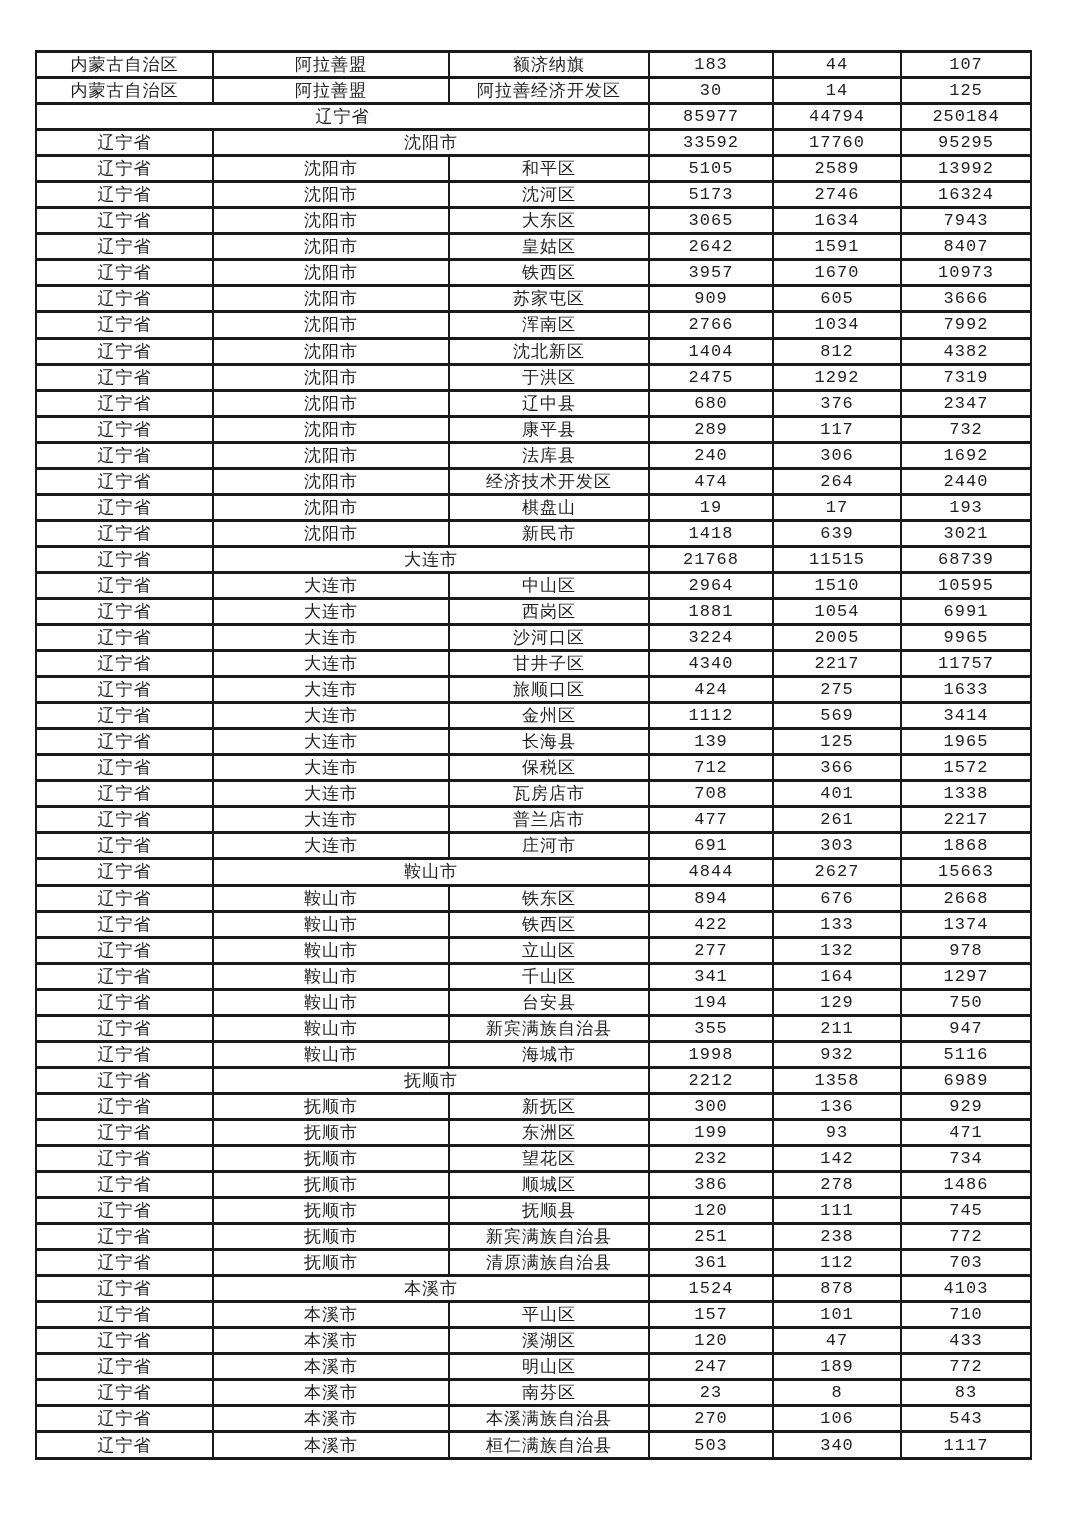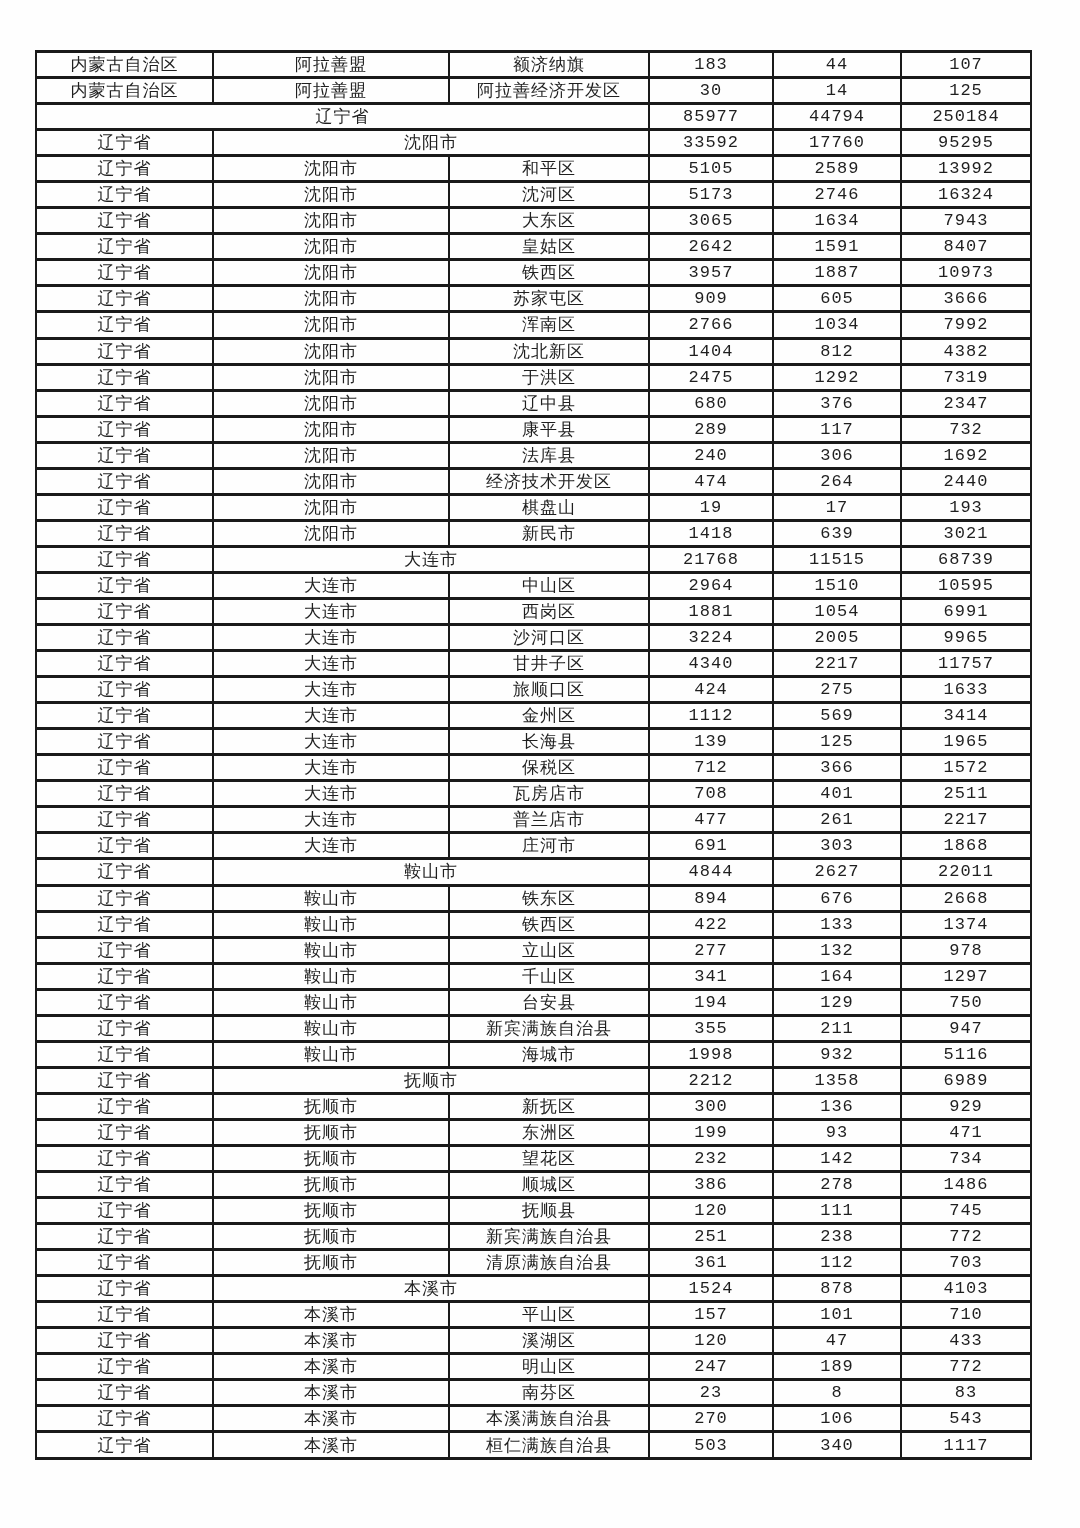--- a/index.html
+++ b/index.html
@@ -112,21 +112,21 @@
           <td>皇姑区</td>
           <td>2642</td>
           <td>1591</td>
           <td>8407</td>
         </tr>
         <tr>
           <td>辽宁省</td>
           <td>沈阳市</td>
           <td>铁西区</td>
           <td>3957</td>
-          <td>1887</td>
+          <td>1670</td>
           <td>10973</td>
         </tr>
         <tr>
           <td>辽宁省</td>
           <td>沈阳市</td>
           <td>苏家屯区</td>
           <td>909</td>
           <td>605</td>
           <td>3666</td>
         </tr>
@@ -272,21 +272,21 @@
           <td>712</td>
           <td>366</td>
           <td>1572</td>
         </tr>
         <tr>
           <td>辽宁省</td>
           <td>大连市</td>
           <td>瓦房店市</td>
           <td>708</td>
           <td>401</td>
-          <td>2511</td>
+          <td>1338</td>
         </tr>
         <tr>
           <td>辽宁省</td>
           <td>大连市</td>
           <td>普兰店市</td>
           <td>477</td>
           <td>261</td>
           <td>2217</td>
         </tr>
         <tr>
@@ -295,21 +295,21 @@
           <td>庄河市</td>
           <td>691</td>
           <td>303</td>
           <td>1868</td>
         </tr>
         <tr>
           <td>辽宁省</td>
           <td colspan="2">鞍山市</td>
           <td>4844</td>
           <td>2627</td>
-          <td>22011</td>
+          <td>15663</td>
         </tr>
         <tr>
           <td>辽宁省</td>
           <td>鞍山市</td>
           <td>铁东区</td>
           <td>894</td>
           <td>676</td>
           <td>2668</td>
         </tr>
         <tr>

